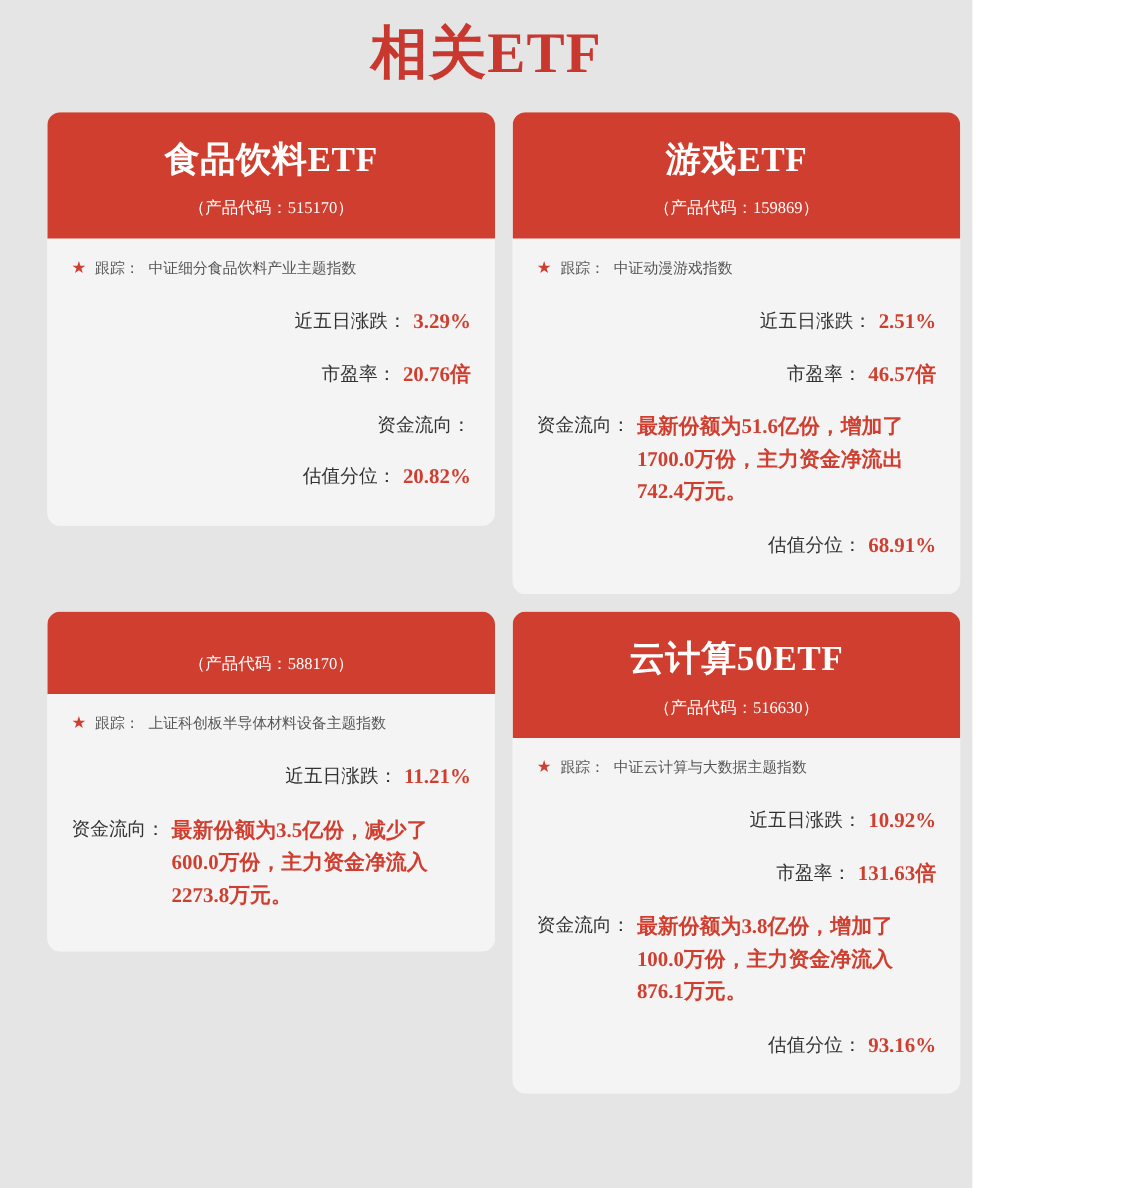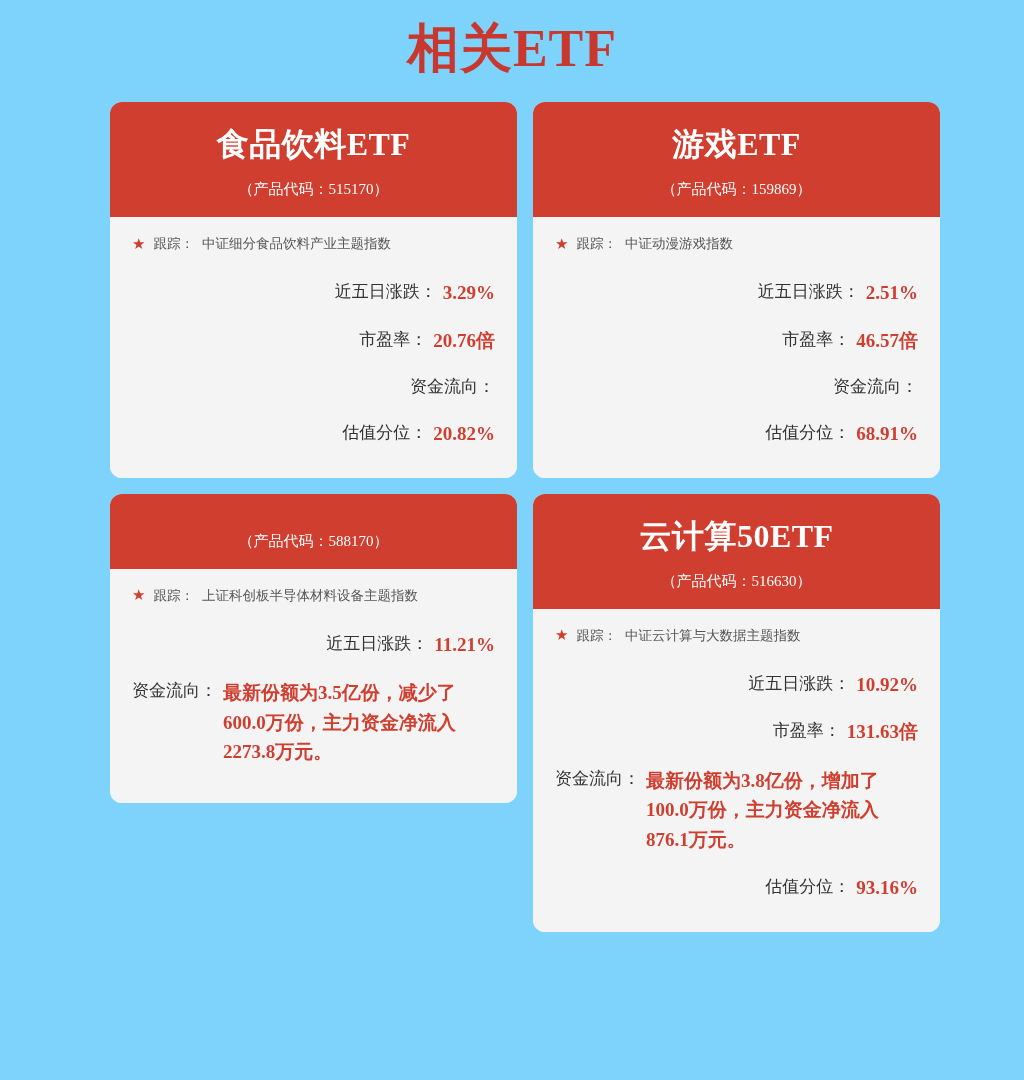--- a/index.html
+++ b/index.html
@@ -4,24 +4,24 @@
 <style>
   * { box-sizing: border-box; }
   html, body {
     margin: 0;
     padding: 0;
     width: 1024px;
     background: #ffffff;
     font-family: "Liberation Serif", "DejaVu Serif", serif;
   }
   .page {
-    width: 1024px;
+    width: 884px;
     min-height: 1080px;
-    padding: 0 110px;
-    background: #7dd3fc;
+    padding: 0 43px;
+    background: #e5e5e5;
   }
   .page-title {
     text-align: center;
     font-size: 52px;
     font-weight: bold;
     color: #c8382f;
     letter-spacing: 1px;
     padding-top: 18px;
     padding-bottom: 22px;
     line-height: 1.2;
@@ -160,20 +160,21 @@
         <div class="row">
           <span class="label">近五日涨跌：</span>
           <span class="value">2.51%</span>
         </div>
         <div class="row">
           <span class="label">市盈率：</span>
           <span class="value">46.57倍</span>
         </div>
         <div class="row">
           <span class="label">资金流向：</span>
+          <span class="value block">最新份额为51.6亿份，增加了1700.0万份，主力资金净流出742.4万元。</span>
         </div>
         <div class="row">
           <span class="label">估值分位：</span>
           <span class="value">68.91%</span>
         </div>
       </div>
     </div>
 
     <div class="card">
       <div class="card-head">

